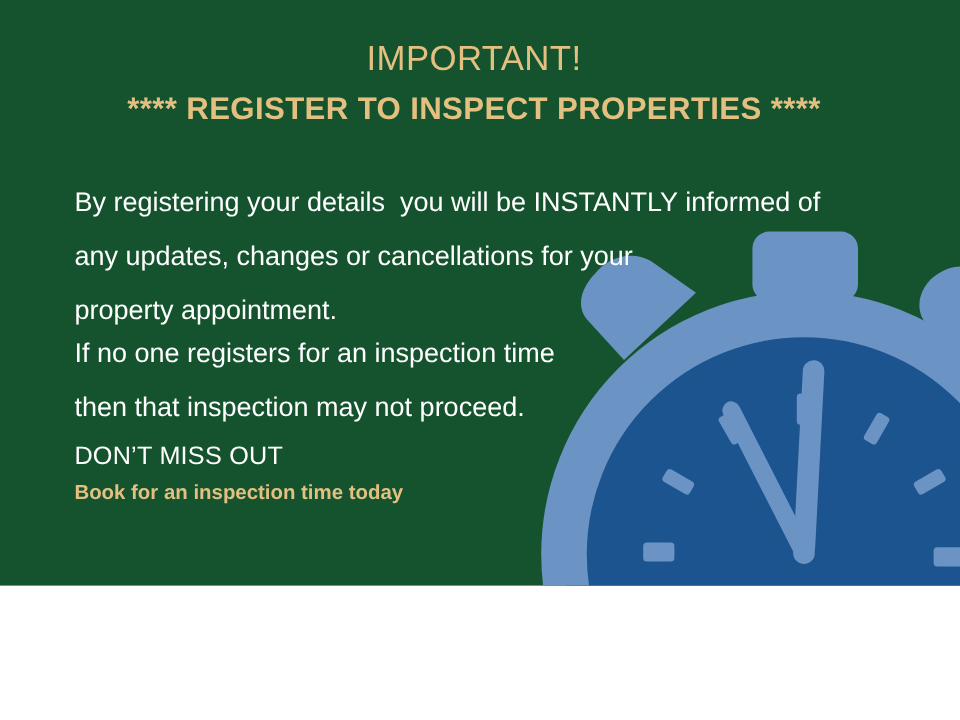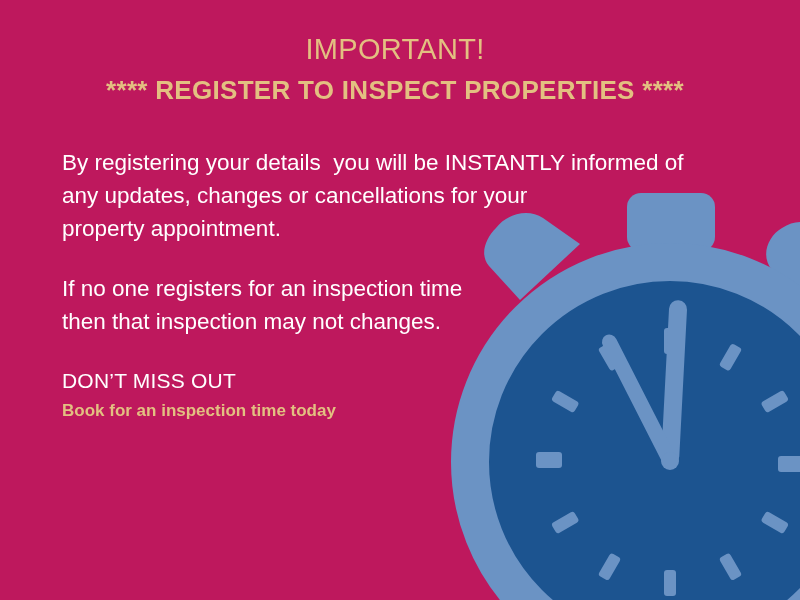--- a/index.html
+++ b/index.html
@@ -10,22 +10,22 @@
   body {
     width: 800px;
     height: 600px;
     overflow: hidden;
     font-family: "Liberation Sans", sans-serif;
   }
 
   #slide {
     position: relative;
     width: 800px;
-    height: 600px;
-    background: #be185d;
+    height: 488px;
+    background: #14532d;
     overflow: hidden;
   }
 
   
   #clock-graphic {
     position: absolute;
     left: 0;
     top: 0;
     width: 800px;
     height: 600px;
@@ -59,21 +59,21 @@
     font-size: 26px;
     font-weight: 700;
   }
 
   .body-block {
     position: absolute;
     left: 62px;
     color: #ffffff;
     font-size: 22.5px;
     font-weight: 400;
-    line-height: 33px;
+    line-height: 45px;
     white-space: pre-wrap;
   }
   #paragraph-intro  { top: 146px; }
   #paragraph-warning { top: 272px; }
 
   #cta-block {
     position: absolute;
     left: 62px;
     top: 366px;
     line-height: 30px;
@@ -144,21 +144,21 @@
 
     <div class="headline" id="headline-primary">IMPORTANT!</div>
 
     <div class="headline" id="headline-secondary">****  REGISTER TO INSPECT PROPERTIES ****</div>
 
     <div class="body-block" id="paragraph-intro">By registering your details  you will be INSTANTLY informed of
 any updates, changes or cancellations for your
 property appointment.</div>
 
     <div class="body-block" id="paragraph-warning">If no one registers for an inspection time
-then that inspection may not changes.</div>
+then that inspection may not proceed.</div>
 
     <div id="cta-block">
       <div id="cta-kicker">DON’T MISS OUT</div>
       <div class="cta-line">Book for an inspection time today</div>
     </div>
 
   </div>
 </div>
 
 </body></html>

